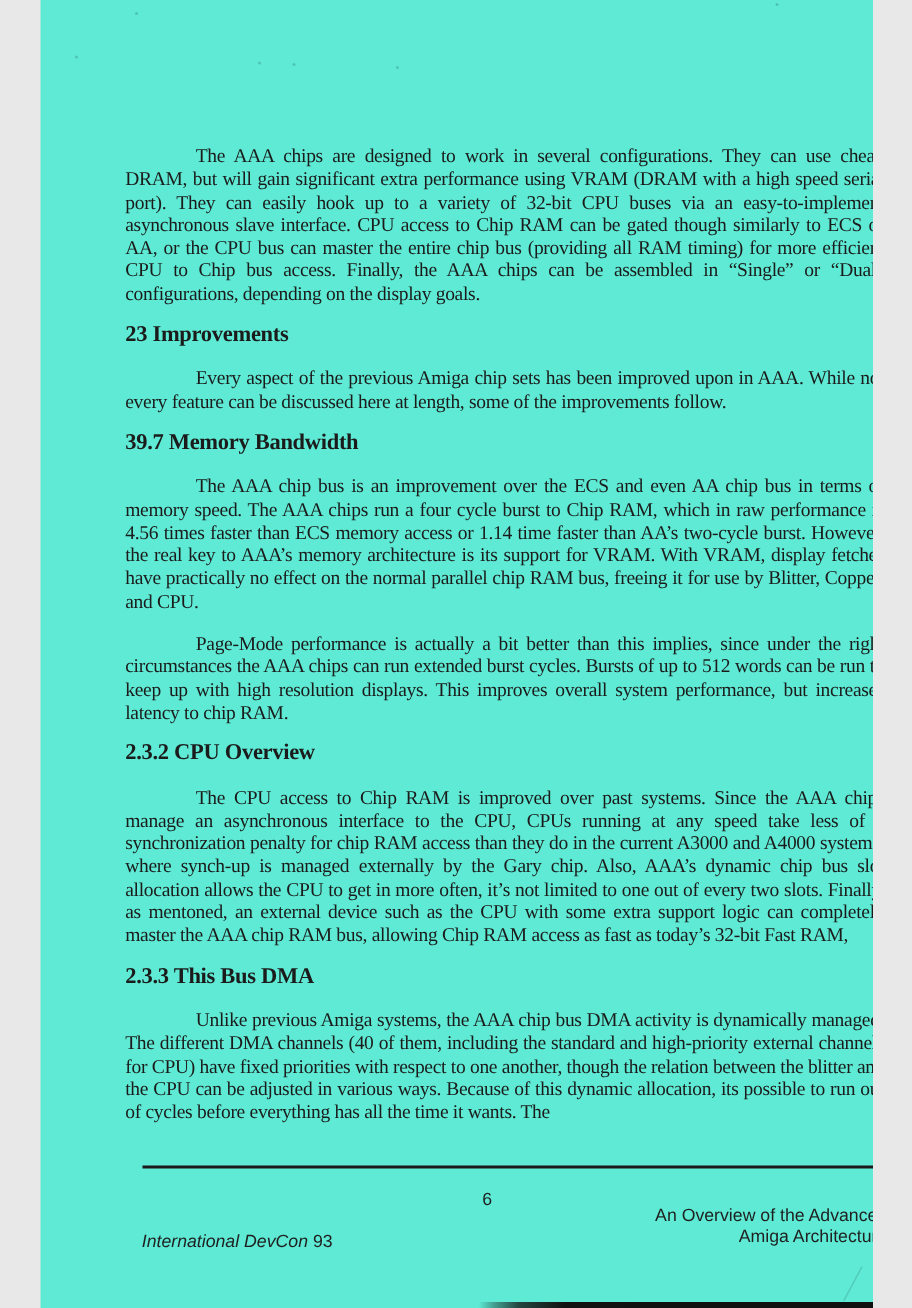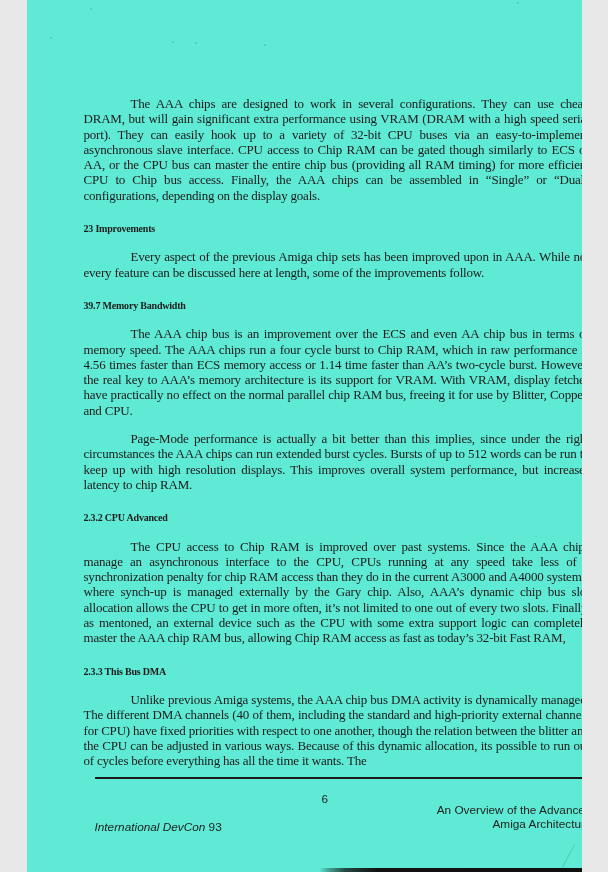--- a/index.html
+++ b/index.html
@@ -20,23 +20,23 @@
     line-height:15.3px;
     text-align:justify;
   }
   .para {
     margin:13px 0;
     text-indent:47px;
   }
   .para:first-child { margin-top:0; }
   .heading {
     font-family:"Liberation Serif", serif;
-    font-size:10px;
+    font-size:15px;
     font-weight:bold;
-    margin:18px 0 13px 0;
+    margin:3px 0 13px 0;
     text-align:left;
     text-indent:0;
   }
   .footer-rule {
     position:absolute;
     left:68px; top:777px;
     width:497px; height:2px;
     background:#1a1a1a;
   }
   .footer {
@@ -78,21 +78,21 @@
 
 <div class="page">
 
   <main class="body-text">
     <p class="para">The AAA chips are designed to work in several configurations. They can use cheap DRAM, but will gain significant extra performance using VRAM (DRAM with a high speed serial port). They can easily hook up to a variety of 32-bit CPU buses via an easy-to-implement asynchronous slave interface. CPU access to Chip RAM can be gated though similarly to ECS or AA, or the CPU bus can master the entire chip bus (providing all RAM timing) for more efficient CPU to Chip bus access. Finally, the AAA chips can be assembled in “Single” or “Dual” configurations, depending on the display goals.</p>
     <h2 class="heading">23 Improvements</h2>
     <p class="para">Every aspect of the previous Amiga chip sets has been improved upon in AAA. While not every feature can be discussed here at length, some of the improvements follow.</p>
     <h2 class="heading">39.7 Memory Bandwidth</h2>
     <p class="para">The AAA chip bus is an improvement over the ECS and even AA chip bus in terms of memory speed. The AAA chips run a four cycle burst to Chip RAM, which in raw performance is 4.56 times faster than ECS memory access or 1.14 time faster than AA’s two-cycle burst. However, the real key to AAA’s memory architecture is its support for VRAM. With VRAM, display fetches have practically no effect on the normal parallel chip RAM bus, freeing it for use by Blitter, Copper, and CPU.</p>
     <p class="para">Page-Mode performance is actually a bit better than this implies, since under the right circumstances the AAA chips can run extended burst cycles. Bursts of up to 512 words can be run to keep up with high resolution displays. This improves overall system performance, but increases latency to chip RAM.</p>
-    <h2 class="heading">2.3.2 CPU Advanced</h2>
+    <h2 class="heading">2.3.2 CPU Overview</h2>
     <p class="para">The CPU access to Chip RAM is improved over past systems. Since the AAA chips manage an asynchronous interface to the CPU, CPUs running at any speed take less of a synchronization penalty for chip RAM access than they do in the current A3000 and A4000 systems, where synch-up is managed externally by the Gary chip. Also, AAA’s dynamic chip bus slot allocation allows the CPU to get in more often, it’s not limited to one out of every two slots. Finally, as mentoned, an external device such as the CPU with some extra support logic can completely master the AAA chip RAM bus, allowing Chip RAM access as fast as today’s 32-bit Fast RAM,</p>
     <h2 class="heading">2.3.3 This Bus DMA</h2>
     <p class="para">Unlike previous Amiga systems, the AAA chip bus DMA activity is dynamically managed. The different DMA channels (40 of them, including the standard and high-priority external channels for CPU) have fixed priorities with respect to one another, though the relation between the blitter and the CPU can be adjusted in various ways. Because of this dynamic allocation, its possible to run out of cycles before everything has all the time it wants. The</p>
   </main>
 
   <div class="footer-rule"></div>
 
   <footer class="footer">
     <span class="f-left">
       <i>International DevCon</i>

